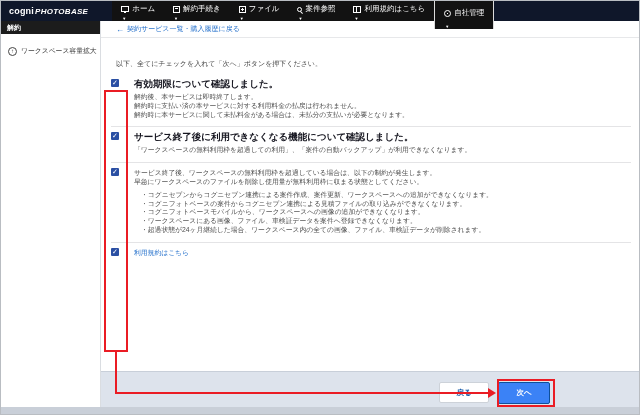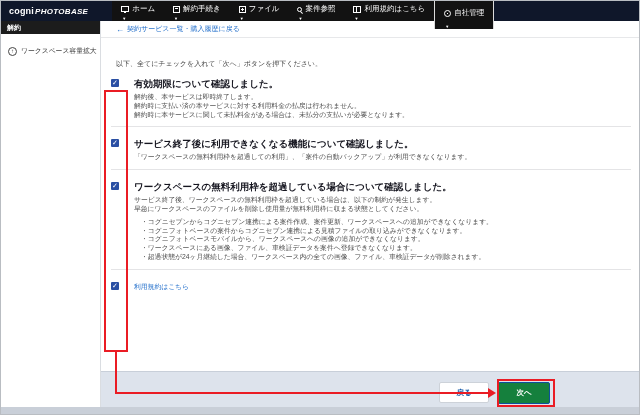--- a/index.html
+++ b/index.html
@@ -55,39 +55,39 @@
                     padding-left:15px; background:#fff; }
   .breadcrumb { color:#1b6ac9; font-size:7px; cursor:pointer; display:flex; align-items:center; gap:3px; }
   .breadcrumb .arr { font-size:8px; }
 
   .content { padding:13px 8px 0 10px; }
   .page-title { margin-left:5px; font-size:12.5px; line-height:15px; font-weight:bold; color:#1a1a24; }
   .instruction { margin-left:5px; margin-top:8px; font-size:7px; line-height:9px; color:#444; }
 
   .sections { margin-top:6px; }
   .section { display:flex; align-items:flex-start; padding:3px 6px 7px 0;
-             border-bottom:1px solid #e4e4e6; margin-bottom:7px; }
+             border-bottom:1px solid #e4e4e6; }
   .section.last { border-bottom:none; }
   .chk { flex:0 0 auto; width:8px; height:8px; margin-top:2px; background:#2a4fa3; border-radius:1px;
          color:#fff; font-size:7px; line-height:8px; text-align:center; cursor:pointer; }
   .sec-content { margin-left:15px; }
   .sec-title { font-size:9.5px; line-height:13px; font-weight:bold; color:#15151f; }
   .sec-body { margin-top:3px; }
   .sec-line { font-size:6.8px; line-height:8.8px; color:#4d4d4d; }
   .sec-bullets { margin-top:4px; margin-left:7px; }
   .sec-link { margin-top:3px; font-size:6.8px; line-height:8.8px; color:#1b6ac9; cursor:pointer; }
 
   
   .footer { position:absolute; left:0; right:0; bottom:0; height:36px; background:#dde3ec;
             border-top:1px solid #c8cfd9; display:flex; justify-content:flex-end;
             align-items:flex-start; padding:10px 89px 0 0; gap:9px; }
   .btn { font-size:7.5px; font-weight:bold; border-radius:2px; cursor:pointer;
          display:flex; align-items:center; justify-content:center; }
   .btn-back { width:50px; height:21px; background:#fff; border:1px solid #cdd2d9; color:#1157a8; }
-  .btn-next { width:52px; height:22px; background:#15803d; border:1px solid #0e4f9a; color:#fff; }
+  .btn-next { width:52px; height:22px; background:#3b82f6; border:1px solid #0e4f9a; color:#fff; }
 
   .bottom-strip { position:absolute; left:0; bottom:0; width:640px; height:7px; background:#c9cfd8; z-index:6; }
 
   
   .anno { position:absolute; z-index:50; pointer-events:none; }
   .anno-box { left:103px; top:89px; width:24px; height:262px; border:2px solid #ea1c24; }
   .anno-vline { left:114px; top:351px; width:2px; height:42px; background:#ea1c24; }
   .anno-hline { left:114px; top:391px; width:374px; height:2px; background:#ea1c24; }
   .anno-arrowhead { left:487px; top:387px; width:0; height:0;
                     border-left:8px solid #ea1c24; border-top:5px solid transparent;
@@ -184,21 +184,20 @@
             </div>
           </div>
         </div>
 
 
         <div class="section">
           <div class="chk">
             <span>✓</span>
           </div>
           <div class="sec-content">
-            <div class="sec-title">ワークスペースの無料利用枠を超過している場合について確認しました。</div>
             <div class="sec-body">
               <div class="sec-line">サービス終了後、ワークスペースの無料利用枠を超過している場合は、以下の制約が発生します。</div>
               <div class="sec-line">早急にワークスペースのファイルを削除し使用量が無料利用枠に収まる状態としてください。</div>
             </div>
             <div class="sec-bullets">
               <div class="sec-line">・コグニセブンからコグニセブン連携による案件作成、案件更新、ワークスペースへの追加ができなくなります。</div>
               <div class="sec-line">・コグニフォトベースの案件からコグニセブン連携による見積ファイルの取り込みができなくなります。</div>
               <div class="sec-line">・コグニフォトベースモバイルから、ワークスペースへの画像の追加ができなくなります。</div>
               <div class="sec-line">・ワークスペースにある画像、ファイル、車検証データを案件へ登録できなくなります。</div>
               <div class="sec-line">・超過状態が24ヶ月継続した場合、ワークスペース内の全ての画像、ファイル、車検証データが削除されます。</div>

